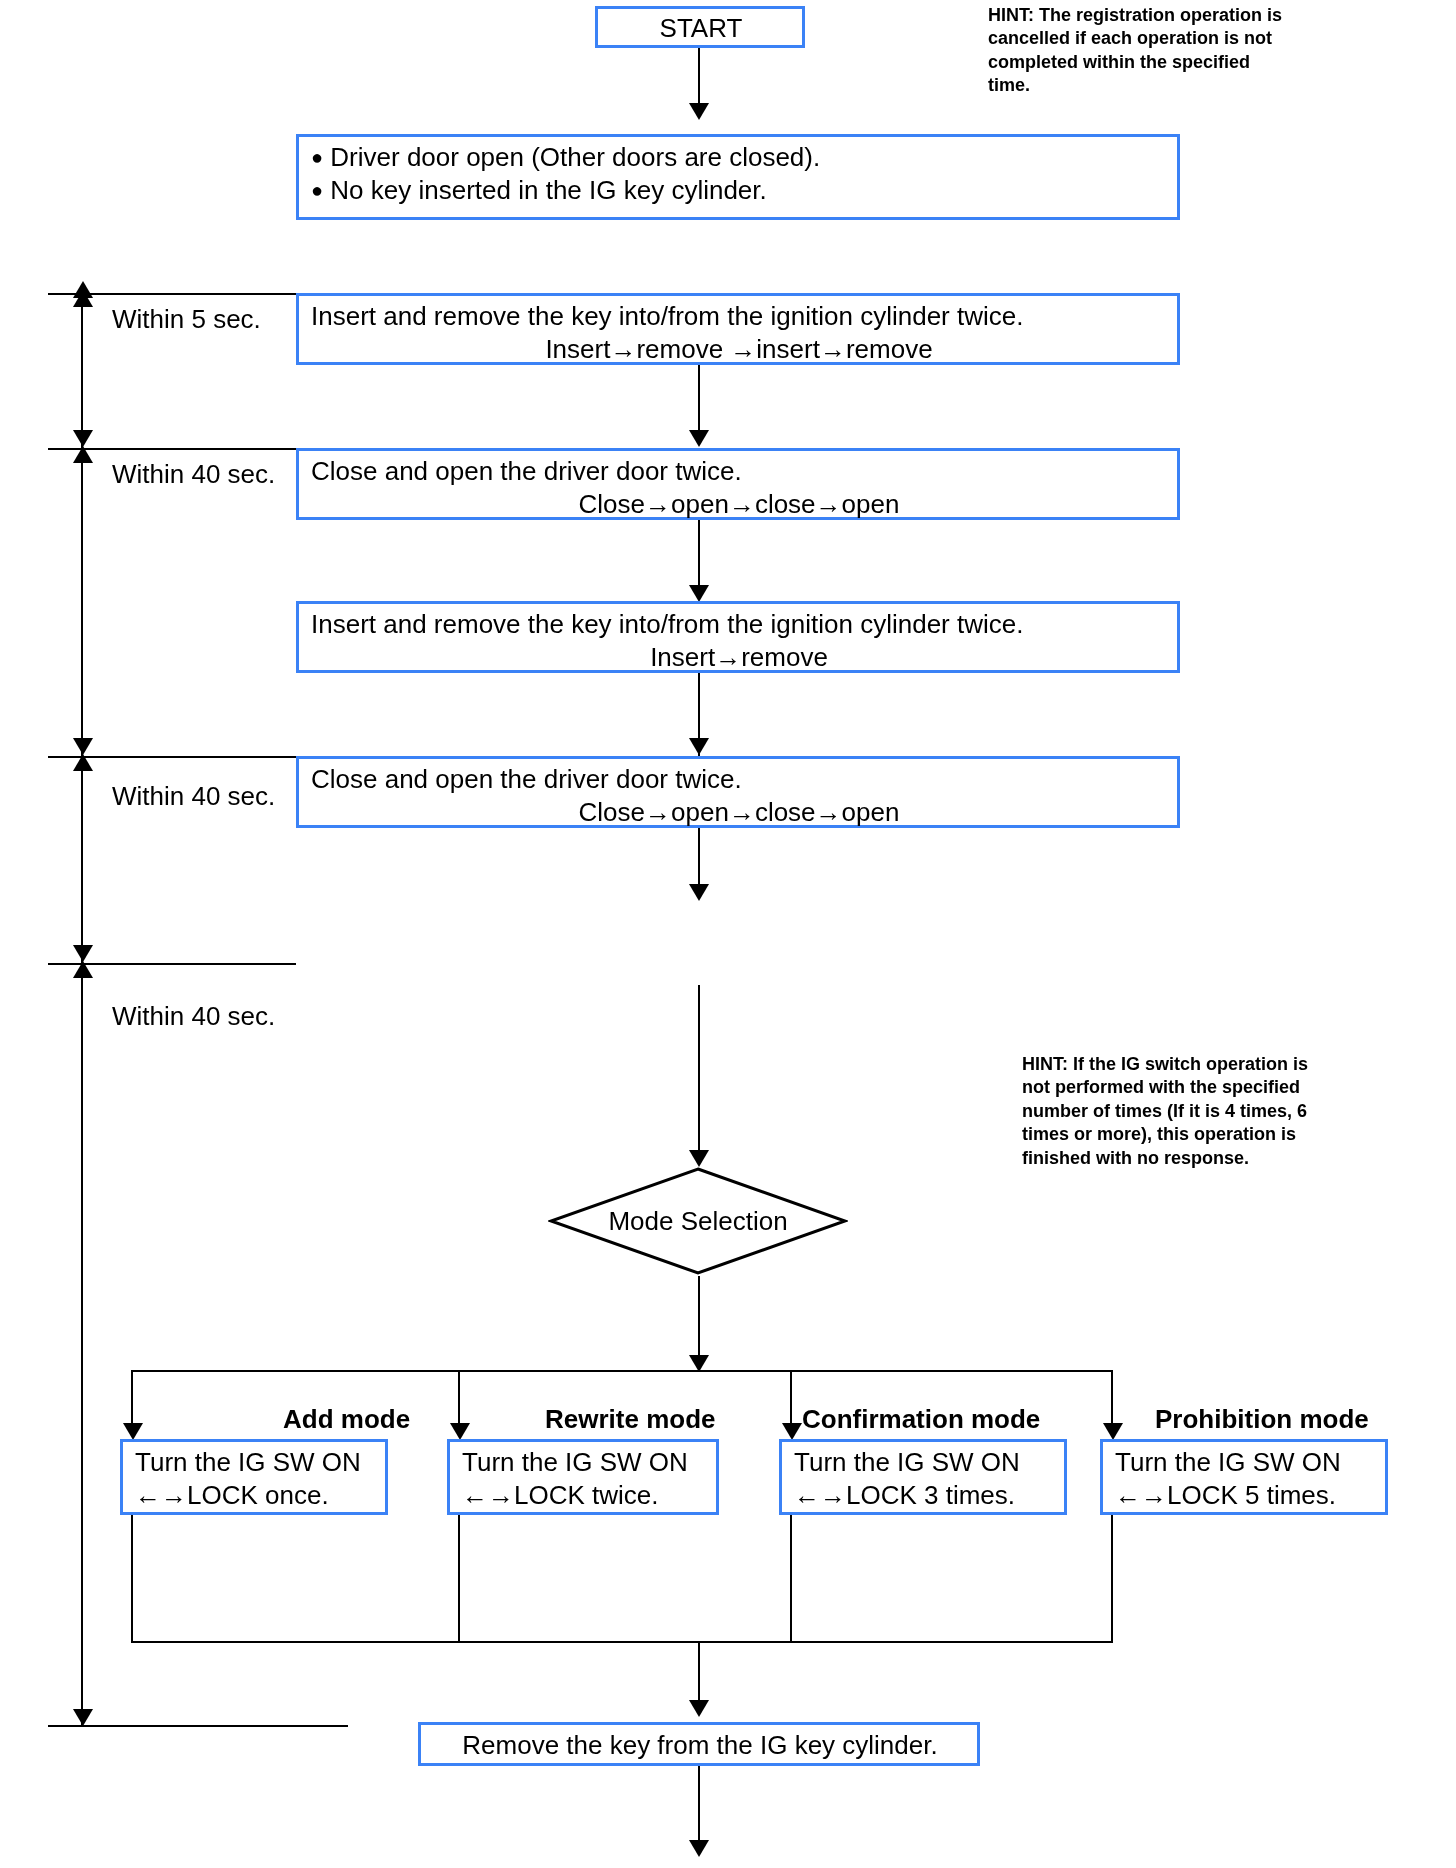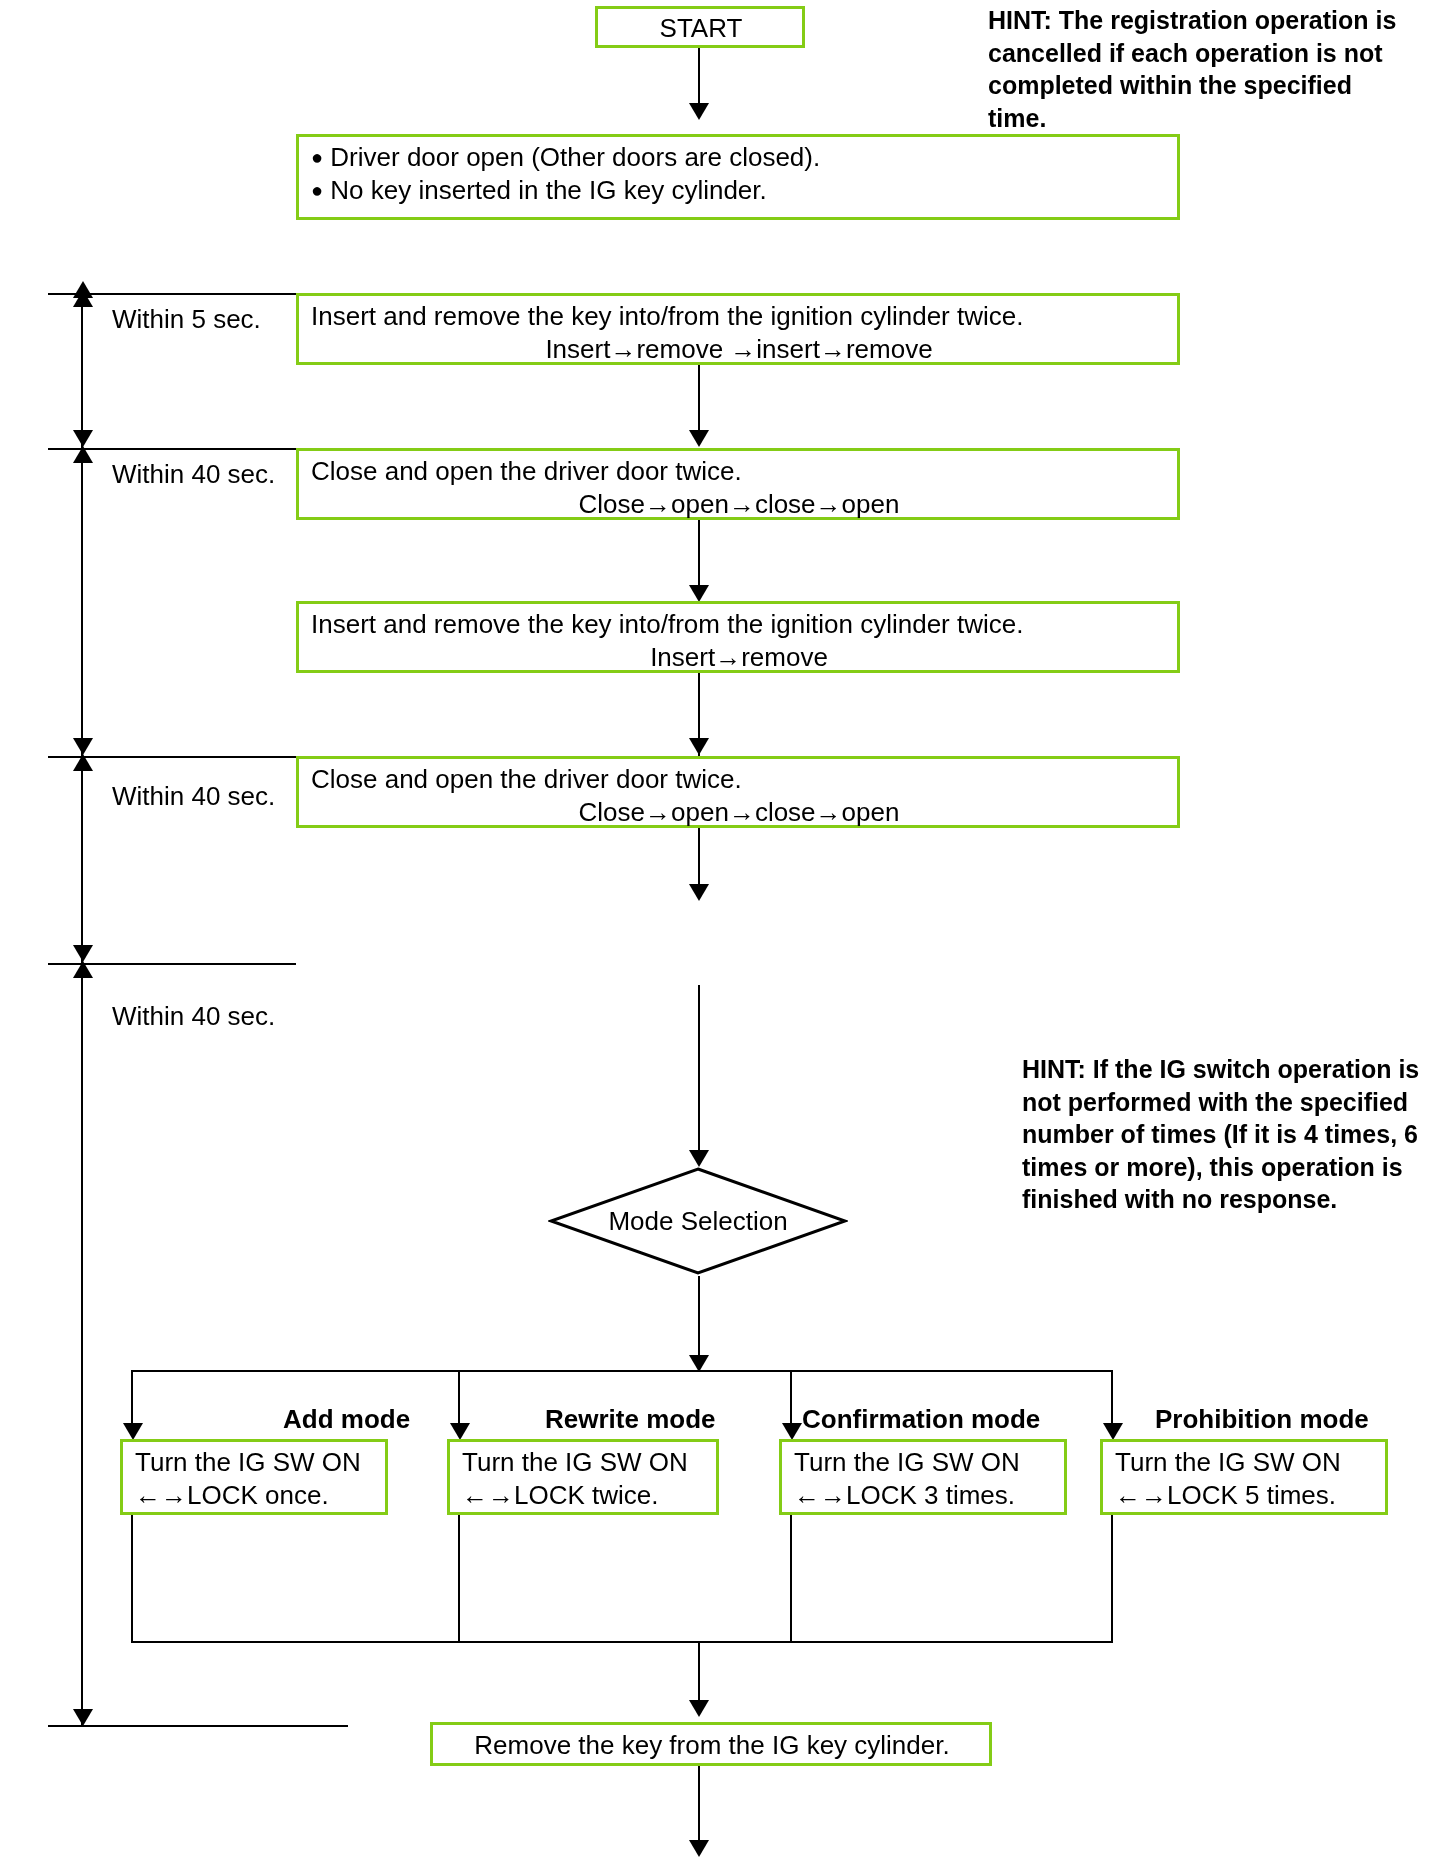--- a/index.html
+++ b/index.html
@@ -15,40 +15,40 @@
     position: relative;
     width: 1456px;
     height: 1868px;
     overflow: hidden;
     background: #ffffff;
   }
 
   
   .box {
     position: absolute;
-    border: 3px solid #84cc16;
+    border: 3px solid #3b82f6;
     background: #fff;
     box-sizing: border-box;
     font-size: 26px;
     line-height: 1.26;
     padding: 6px 10px 8px 12px;
   }
   .box .ln { display: block; white-space: pre; }
   .ctr { text-align: center; }
   .bold { font-weight: bold; }
 
   .txt {
     position: absolute;
     font-size: 26px;
     line-height: 1.30;
     white-space: pre-line;
   }
   .hint {
     position: absolute;
-    font-size: 25px;
+    font-size: 18px;
     line-height: 1.30;
     font-weight: bold;
     text-align: justify;
     text-justify: inter-word;
   }
   .hint .ln { display: block; white-space: pre; }
   .vthin { position: absolute; width: 2px; background: #000; }
   .hthin { position: absolute; height: 2px; background: #000; }
 
   
@@ -238,20 +238,20 @@
 
   <div class="vthin" style="left:131px; top:1515px; height:128px;"></div>
   <div class="vthin" style="left:458px; top:1515px; height:128px;"></div>
   <div class="vthin" style="left:790px; top:1515px; height:128px;"></div>
   <div class="vthin" style="left:1111px; top:1515px; height:128px;"></div>
   <div class="hthin" style="left:131px; top:1641px; width:982px;"></div>
 
   <div class="vthin" style="left:698px; top:1641px; height:72px;"></div>
   <div class="arrow-down" style="left:689px; top:1700px;"></div>
 
-  <div class="box ctr" style="left:430px; top:1722px; width:562px; height:44px; padding-top:4px;">
+  <div class="box ctr" style="left:418px; top:1722px; width:562px; height:44px; padding-top:4px;">
     <span class="ln">Remove the key from the IG key cylinder.</span>
   </div>
 
   <div class="vthin" style="left:698px; top:1766px; height:86px;"></div>
   <div class="arrow-down" style="left:689px; top:1840px;"></div>
 
 </div>
 
 </body></html>

